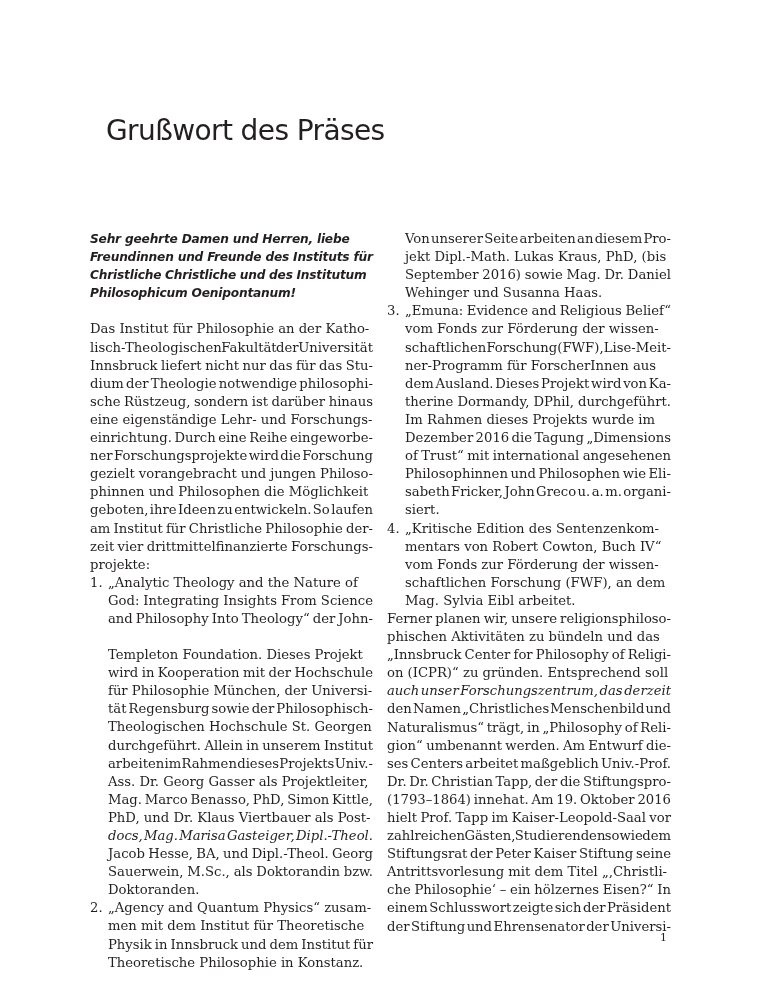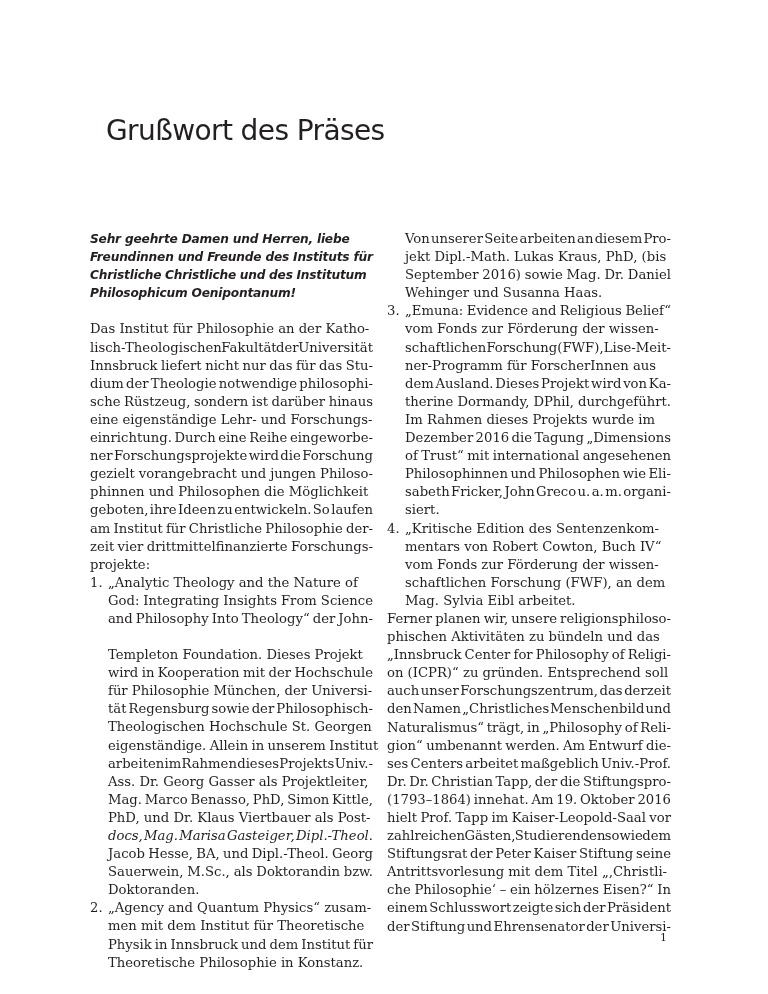--- a/index.html
+++ b/index.html
@@ -63,21 +63,21 @@
   <div class="li">
     <span class="num">1.</span>
     <span class="line ind" style="word-spacing: 0px; text-align-last: left; text-align: left;">„Analytic Theology and the Nature of</span>
     <span class="line ind" style="word-spacing: -0.179688px; text-align-last: left; text-align: left;">God: Integrating Insights From Science</span>
     <span class="line ind" style="word-spacing: -1.11563px; text-align-last: left; text-align: left;">and Philosophy Into Theology“ der John-</span>
     <span class="line ind" style="word-spacing: 0px; text-align-last: left; text-align: left; margin-top: 18px;">Templeton Foundation. Dieses Projekt</span>
     <span class="line ind" style="word-spacing: -0.74375px; text-align-last: left; text-align: left;">wird in Kooperation mit der Hochschule</span>
     <span class="line ind" style="word-spacing: 0px; text-align-last: left; text-align: left;">für Philosophie München, der Universi-</span>
     <span class="line ind" style="word-spacing: -2.10547px; text-align-last: left; text-align: left;">tät Regensburg sowie der Philosophisch-</span>
     <span class="line ind" style="word-spacing: 0px; text-align-last: left; text-align: left;">Theologischen Hochschule St. Georgen</span>
-    <span class="line ind" style="word-spacing: -0.808594px; text-align-last: left; text-align: left;">eigenständige. Allein in unserem Institut</span>
+    <span class="line ind" style="word-spacing: -0.808594px; text-align-last: left; text-align: left;">durchgeführt. Allein in unserem Institut</span>
     <span class="line ind" style="word-spacing: -3.90625px; text-align-last: left; text-align: left;">arbeiten im Rahmen dieses Projekts Univ.-</span>
     <span class="line ind" style="word-spacing: 0px; text-align-last: left; text-align: left;">Ass. Dr. Georg Gasser als Projektleiter,</span>
     <span class="line ind" style="word-spacing: -1.44375px; text-align-last: left; text-align: left;">Mag. Marco Benasso, PhD, Simon Kittle,</span>
     <span class="line ind" style="word-spacing: 0px; text-align-last: left; text-align: left;">PhD, und Dr. Klaus Viertbauer als Post-</span>
     <span class="line ind" style="word-spacing: -2.96484px; text-align-last: left; text-align: left; font-style: italic;">docs, Mag. Marisa Gasteiger, Dipl.-Theol.</span>
     <span class="line ind" style="word-spacing: -0.93125px; text-align-last: left; text-align: left;">Jacob Hesse, BA, und Dipl.-Theol. Georg</span>
     <span class="line ind" style="word-spacing: -0.367188px; text-align-last: left; text-align: left;">Sauerwein, M.Sc., als Doktorandin bzw.</span>
     <span class="line ind last">Doktoranden.</span>
   </div>
   <div class="li">
@@ -117,21 +117,21 @@
     <span class="line ind" style="word-spacing: 0px; text-align-last: left; text-align: left;">mentars von Robert Cowton, Buch IV“</span>
     <span class="line ind" style="word-spacing: 0px; text-align-last: left; text-align: left;">vom Fonds zur Förderung der wissen-</span>
     <span class="line ind" style="word-spacing: 0px; text-align-last: left; text-align: left;">schaftlichen Forschung (FWF), an dem</span>
     <span class="line ind last">Mag. Sylvia Eibl arbeitet.</span>
   </div>
   <div>
     <span class="line" style="word-spacing: -1.08203px; text-align-last: left; text-align: left;">Ferner planen wir, unsere religionsphiloso-</span>
     <span class="line" style="word-spacing: 0px; text-align-last: left; text-align: left;">phischen Aktivitäten zu bündeln und das</span>
     <span class="line" style="word-spacing: -1.04688px; text-align-last: left; text-align: left;">„Innsbruck Center for Philosophy of Religi-</span>
     <span class="line" style="word-spacing: 0px; text-align-last: left; text-align: left;">on (ICPR)“ zu gründen. Entsprechend soll</span>
-    <span class="line" style="word-spacing: -2.57812px; text-align-last: left; text-align: left;">auch unser Forschungszentrum, das derzeit</span>
+    <span class="line" style="word-spacing: -2.57812px; text-align-last: left; text-align: left; font-style: italic;">auch unser Forschungszentrum, das derzeit</span>
     <span class="line" style="word-spacing: -3.02734px; text-align-last: left; text-align: left;">den Namen „Christliches Menschenbild und</span>
     <span class="line" style="word-spacing: -1.45312px; text-align-last: left; text-align: left;">Naturalismus“ trägt, in „Philosophy of Reli-</span>
     <span class="line" style="word-spacing: -0.86875px; text-align-last: left; text-align: left;">gion“ umbenannt werden. Am Entwurf die-</span>
     <span class="line" style="word-spacing: -1.99219px; text-align-last: left; text-align: left;">ses Centers arbeitet maßgeblich Univ.-Prof.</span>
     <span class="line" style="word-spacing: -1.65625px; text-align-last: left; text-align: left;">Dr. Dr. Christian Tapp, der die Stiftungspro-</span>
     <span class="line" style="word-spacing: -1.39688px; text-align-last: left; text-align: left;">(1793–1864) innehat. Am 19. Oktober 2016</span>
     <span class="line" style="word-spacing: -0.778125px; text-align-last: left; text-align: left;">hielt Prof. Tapp im Kaiser-Leopold-Saal vor</span>
     <span class="line" style="word-spacing: -4.78906px; text-align-last: left; text-align: left;">zahlreichen Gästen, Studierenden sowie dem</span>
     <span class="line" style="word-spacing: -1.49063px; text-align-last: left; text-align: left;">Stiftungsrat der Peter Kaiser Stiftung seine</span>
     <span class="line" style="word-spacing: 0px; text-align-last: left; text-align: left;">Antrittsvorlesung mit dem Titel „‚Christli-</span>

